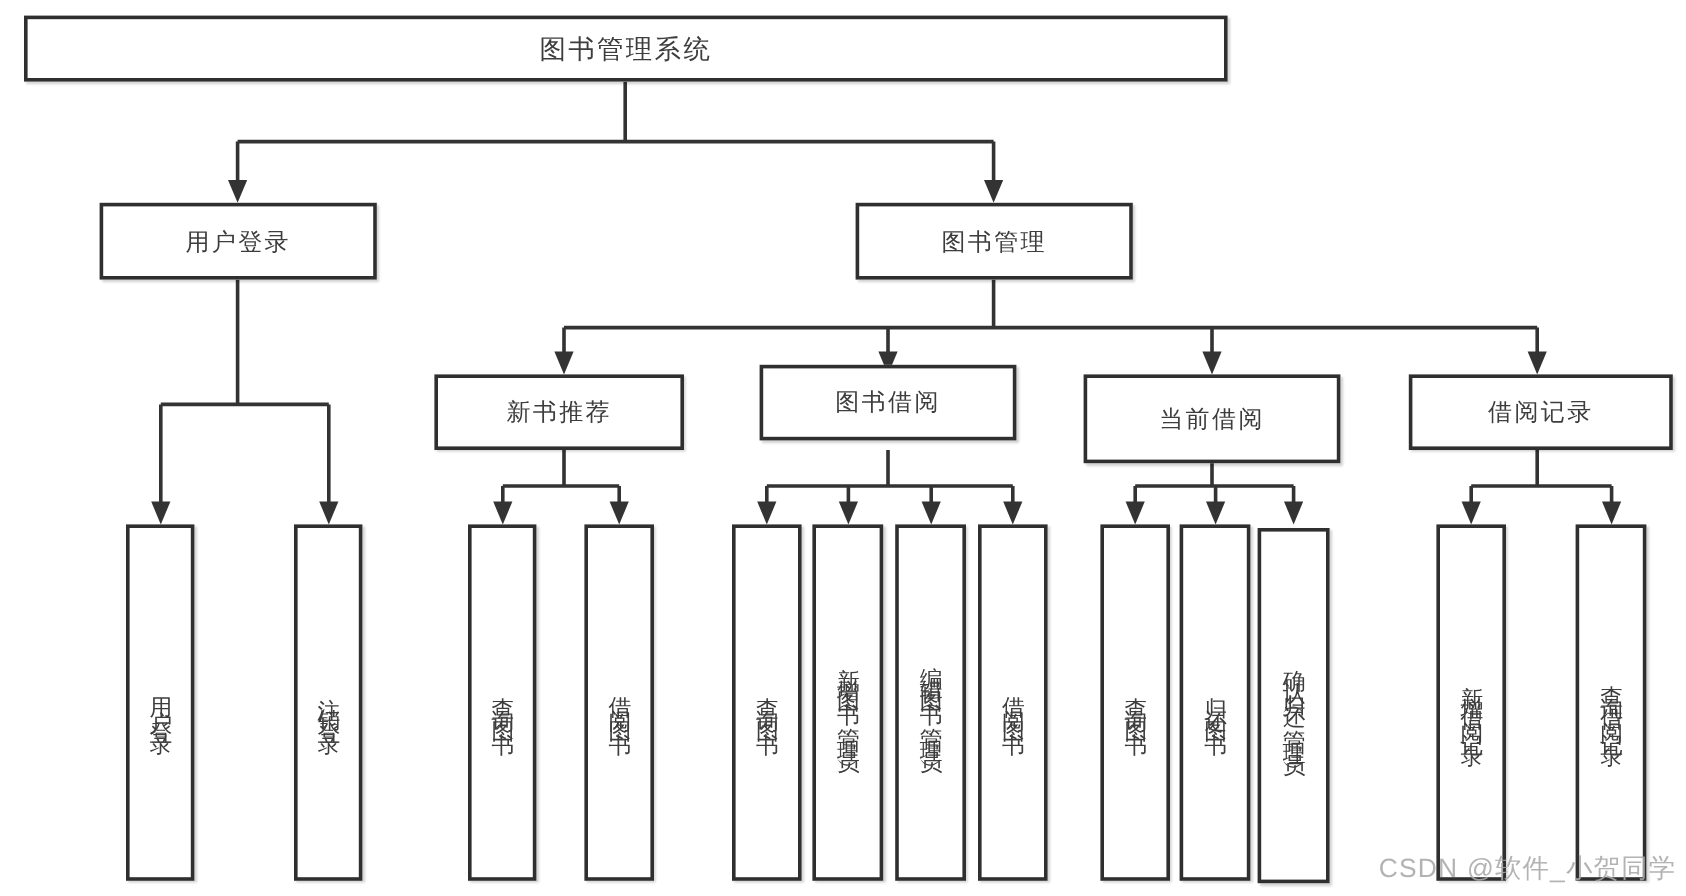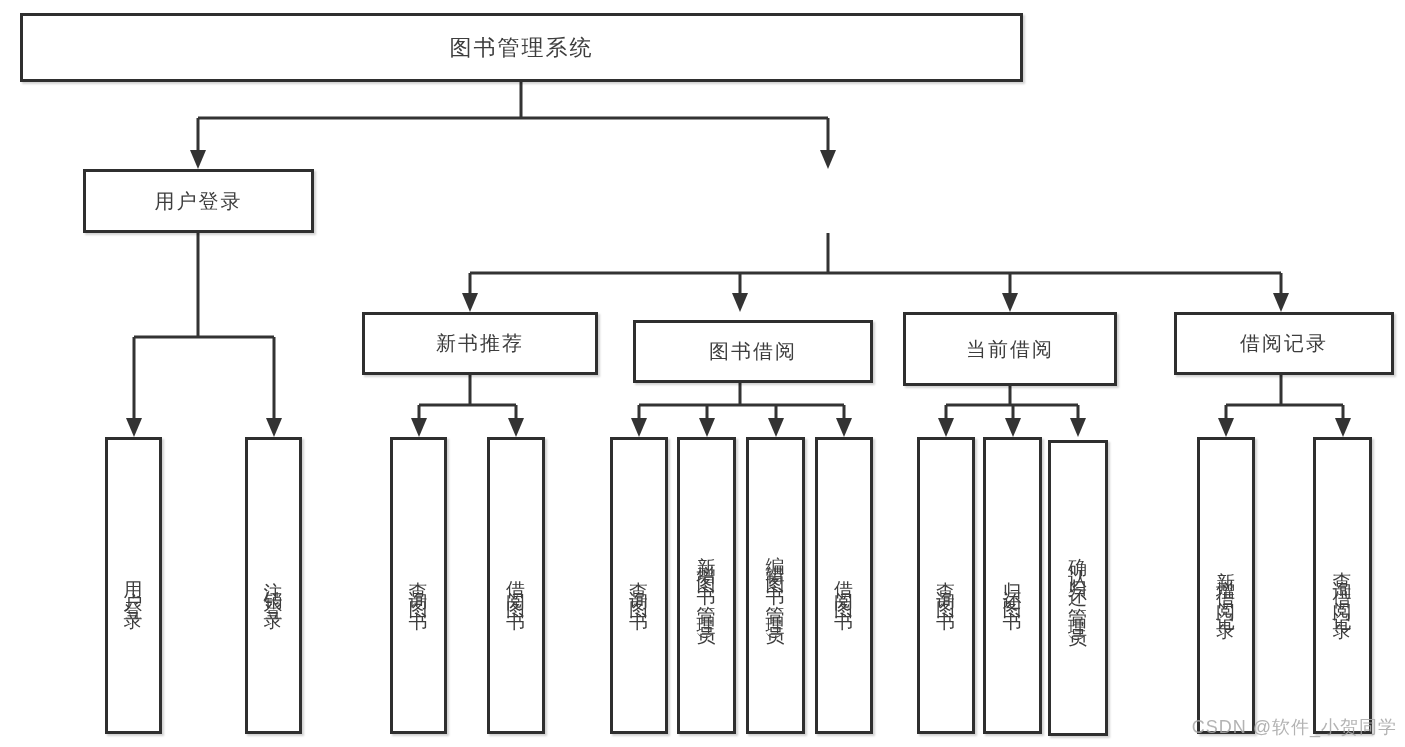--- a/index.html
+++ b/index.html
@@ -14,21 +14,21 @@
     box-shadow:2px 2px 2px rgba(0,0,0,0.18);
   }
   .node.h span{font-size:20px;letter-spacing:2px;color:#3d3d3d;white-space:nowrap;}
   .node.root span{font-size:22px;letter-spacing:2px;}
   .node.v span{
     writing-mode:vertical-rl;text-orientation:mixed;
     font-size:19px;letter-spacing:10px;color:#3d3d3d;line-height:1;
   }
   .watermark{
     position:absolute;z-index:3;right:8px;bottom:8px;
-    font-size:18px;color:rgba(168,168,168,0.88);letter-spacing:1px;white-space:nowrap;
+    font-size:22px;color:rgba(168,168,168,0.88);letter-spacing:1px;white-space:nowrap;
   }
 </style>
 </head>
 <body>
 
 <div id="stage">
 
   <svg class="connectors" width="1405" height="747" viewBox="0 0 1405 747">
     <g stroke="#333333" stroke-width="3" fill="none">
       <path d="M521 68 V118 M198 118 H828 M198 118 V152 M828 118 V152"></path>
@@ -55,32 +55,35 @@
       <polygon points="776,437 768,418 784,418"></polygon>
       <polygon points="844,437 836,418 852,418"></polygon>
       <polygon points="946,437 938,418 954,418"></polygon>
       <polygon points="1013,437 1005,418 1021,418"></polygon>
       <polygon points="1078,437 1070,418 1086,418"></polygon>
       <polygon points="1226,437 1218,418 1234,418"></polygon>
       <polygon points="1343,437 1335,418 1351,418"></polygon>
     </g>
   </svg>
 
-  <div class="node h root" style="left:20px;top:13px;width:1003px;height:69px">
+  <div class="node h root" style="left:20px;top:13px;width:1003px;height:55px">
     <span>图书管理系统</span>
   </div>
 
   <div class="node h" style="left:83px;top:169px;width:231px;height:64px">
     <span>用户登录</span>
   </div>
+  <div class="node h" style="left:713px;top:169px;width:231px;height:64px">
+    <span>图书管理</span>
+  </div>
 
-  <div class="node h" style="left:362px;top:312px;width:236px;height:63px">
+  <div class="node h" style="left:362px;top:312px;width:208px;height:63px">
     <span>新书推荐</span>
   </div>
-  <div class="node h" style="left:633px;top:320px;width:240px;height:63px">
+  <div class="node h" style="left:633px;top:304px;width:214px;height:63px">
     <span>图书借阅</span>
   </div>
   <div class="node h" style="left:903px;top:312px;width:214px;height:74px">
     <span>当前借阅</span>
   </div>
   <div class="node h" style="left:1174px;top:312px;width:220px;height:63px">
     <span>借阅记录</span>
   </div>
 
   <div class="node v" style="left:105px;top:437px;width:57px;height:297px">

